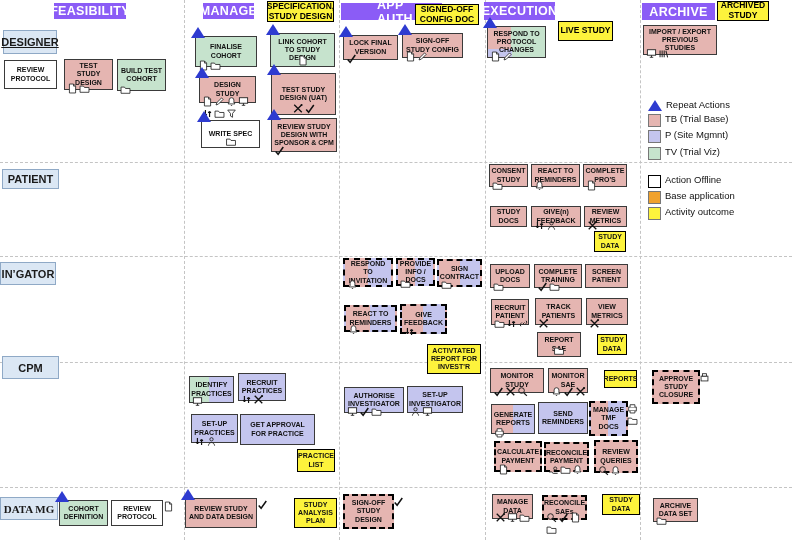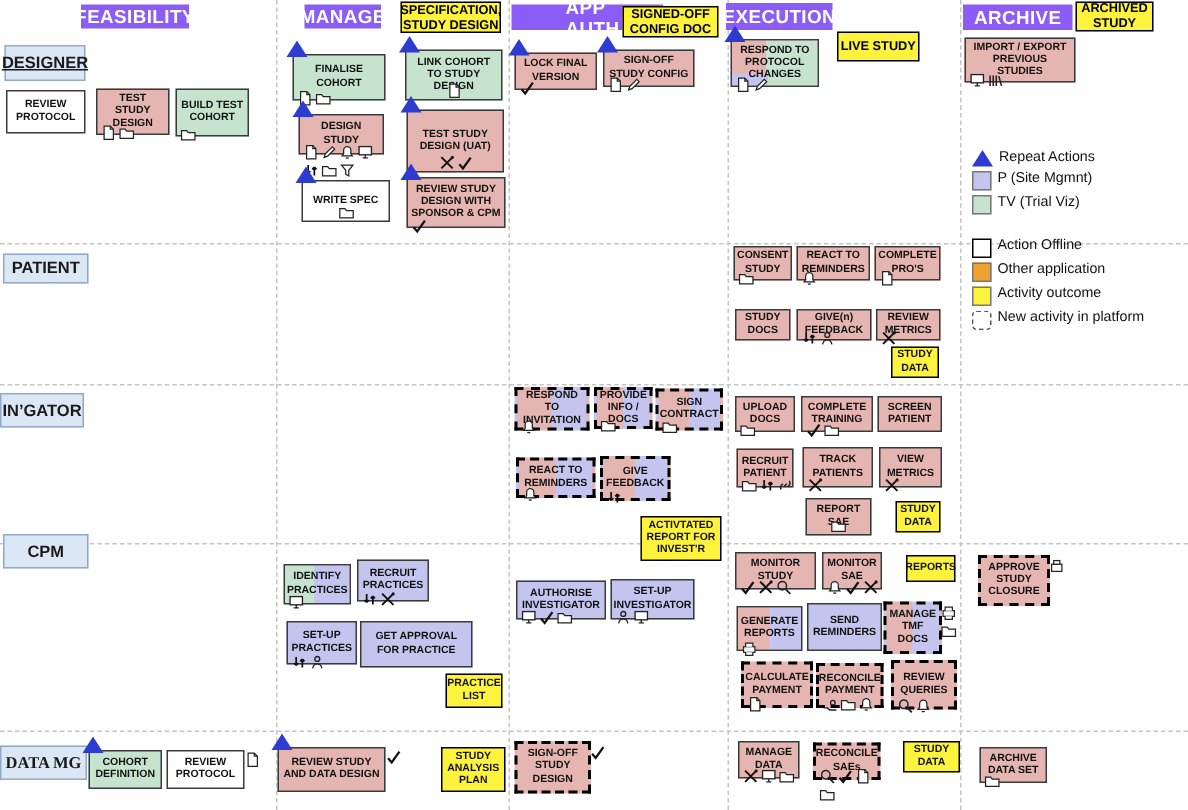--- a/index.html
+++ b/index.html
@@ -644,38 +644,38 @@
           </svg>
         </div>
       </div>
     </div>
   <div id="legend">
       <div class="lg-item">
         <div class="lg-sw sw-triangle"></div>
         <span>Repeat Actions</span>
       </div>
       <div class="lg-item">
+        <div class="lg-sw " style="background: rgb(229, 181, 177); border-color: rgb(119, 119, 119);"></div>
+        <span>TB (Trial Base)</span>
+      </div>
+      <div class="lg-item">
         <div class="lg-sw " style="background: rgb(196, 197, 238); border-color: rgb(119, 119, 119);"></div>
         <span>P (Site Mgmnt)</span>
       </div>
       <div class="lg-item">
         <div class="lg-sw " style="background: rgb(198, 227, 205); border-color: rgb(119, 119, 119);"></div>
         <span>TV (Trial Viz)</span>
       </div>
       <div class="lg-gap"></div>
       <div class="lg-item">
         <div class="lg-sw sw-white"></div>
         <span>Action Offline</span>
       </div>
       <div class="lg-item">
         <div class="lg-sw " style="background: rgb(240, 162, 46); border-color: rgb(119, 119, 119);"></div>
-        <span>Other application</span>
+        <span>Base application</span>
       </div>
       <div class="lg-item">
         <div class="lg-sw " style="background: rgb(253, 243, 60); border-color: rgb(119, 119, 119);"></div>
         <span>Activity outcome</span>
-      </div>
-      <div class="lg-item">
-        <div class="lg-sw sw-dashed"></div>
-        <span>New activity in platform</span>
       </div>
     </div>
 </div>
 
 </body></html>

